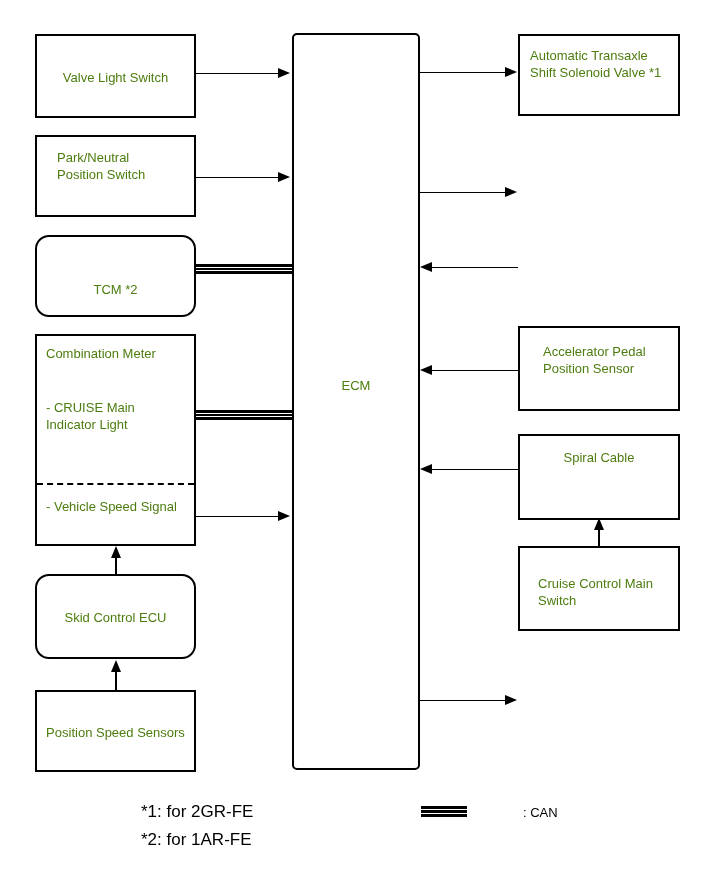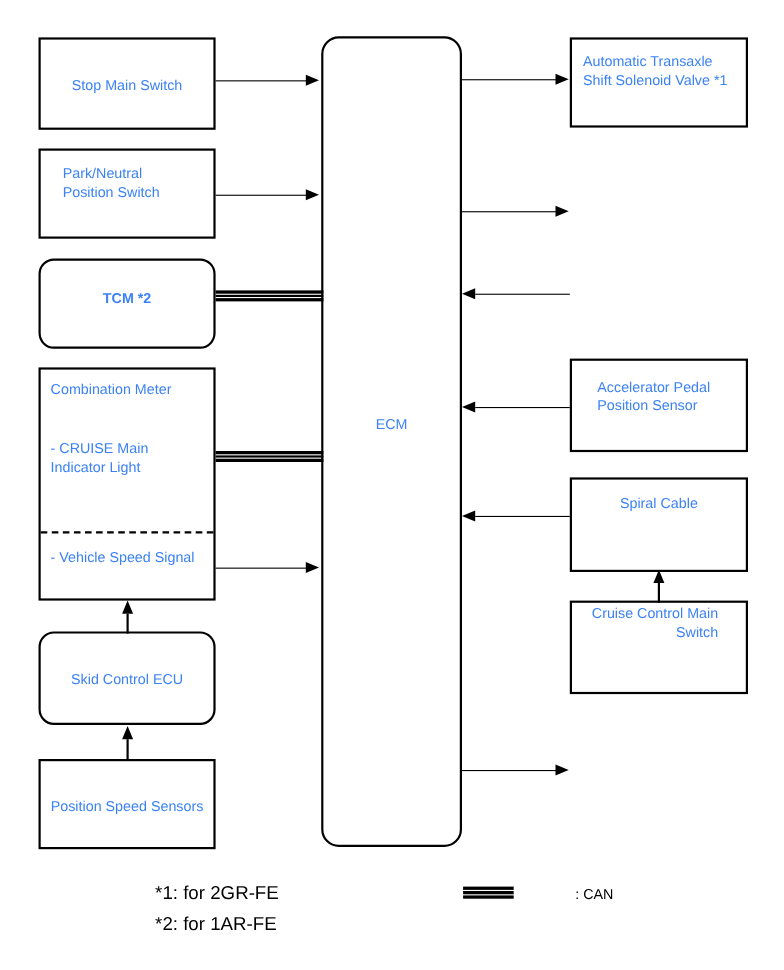--- a/index.html
+++ b/index.html
@@ -18,27 +18,27 @@
     background: #ffffff;
     overflow: hidden;
   }
   .node {
     position: absolute;
     box-sizing: border-box;
     border: 2px solid #000000;
     background: #ffffff;
     font-size: 13px;
     line-height: 17px;
-    color: #3b82f6;
+    color: #4d7c0f;
   }
   .node.rounded {
     border-radius: 14px;
   }
   .node.ecm {
-    border-radius: 16px;
+    border-radius: 5px;
   }
   .label {
     position: absolute;
     white-space: pre-line;
   }
   .label.center {
     left: 0;
     right: 0;
     text-align: center;
   }
@@ -127,30 +127,30 @@
 </head>
 <body>
 
 <div id="diagram">
 
   <div class="node ecm" style="left:292px; top:33px; width:128px; height:737px;">
     <div class="label center" style="top:342px;">ECM</div>
   </div>
 
   <div class="node" style="left:35px; top:34px; width:161px; height:84px;">
-    <div class="label center" style="top:33px;">Stop Main Switch</div>
+    <div class="label center" style="top:33px;">Valve Light Switch</div>
   </div>
 
   <div class="node" style="left:35px; top:135px; width:161px; height:82px;">
     <div class="label left" style="top:12px; left:20px;">Park/Neutral
 Position Switch</div>
   </div>
 
   <div class="node rounded" style="left:35px; top:235px; width:161px; height:82px;">
-    <div class="label center" style="top:25px;font-weight:bold;">TCM *2</div>
+    <div class="label center" style="top:44px;">TCM *2</div>
   </div>
 
   <div class="node rounded" style="left:35px; top:574px; width:161px; height:85px;">
     <div class="label center" style="top:33px;">Skid Control ECU</div>
   </div>
 
   <div class="node" style="left:35px; top:334px; width:161px; height:212px;">
     <div class="label left" style="top:9px; left:9px;">Combination Meter</div>
     <div class="label left" style="top:63px; left:9px;">- CRUISE Main
   Indicator Light</div>
@@ -171,21 +171,21 @@
   <div class="node" style="left:518px; top:434px; width:162px; height:86px;">
     <div class="label center" style="top:13px;">Spiral Cable</div>
   </div>
 
   <div class="node" style="left:518px; top:326px; width:162px; height:85px;">
     <div class="label left" style="top:15px; left:23px;">Accelerator Pedal
 Position Sensor</div>
   </div>
 
   <div class="node" style="left:518px; top:546px; width:162px; height:85px;">
-    <div class="label left" style="top:1px; left:18px;text-align:right;">Cruise Control Main
+    <div class="label left" style="top:27px; left:18px;">Cruise Control Main
 Switch</div>
   </div>
 
 
   <div class="wire h" style="left:196px; top:73px; width:84px;"></div>
   <div class="arrow right" style="left:278px; top:68px;"></div>
 
   <div class="wire h" style="left:196px; top:177px; width:84px;"></div>
   <div class="arrow right" style="left:278px; top:172px;"></div>
 

